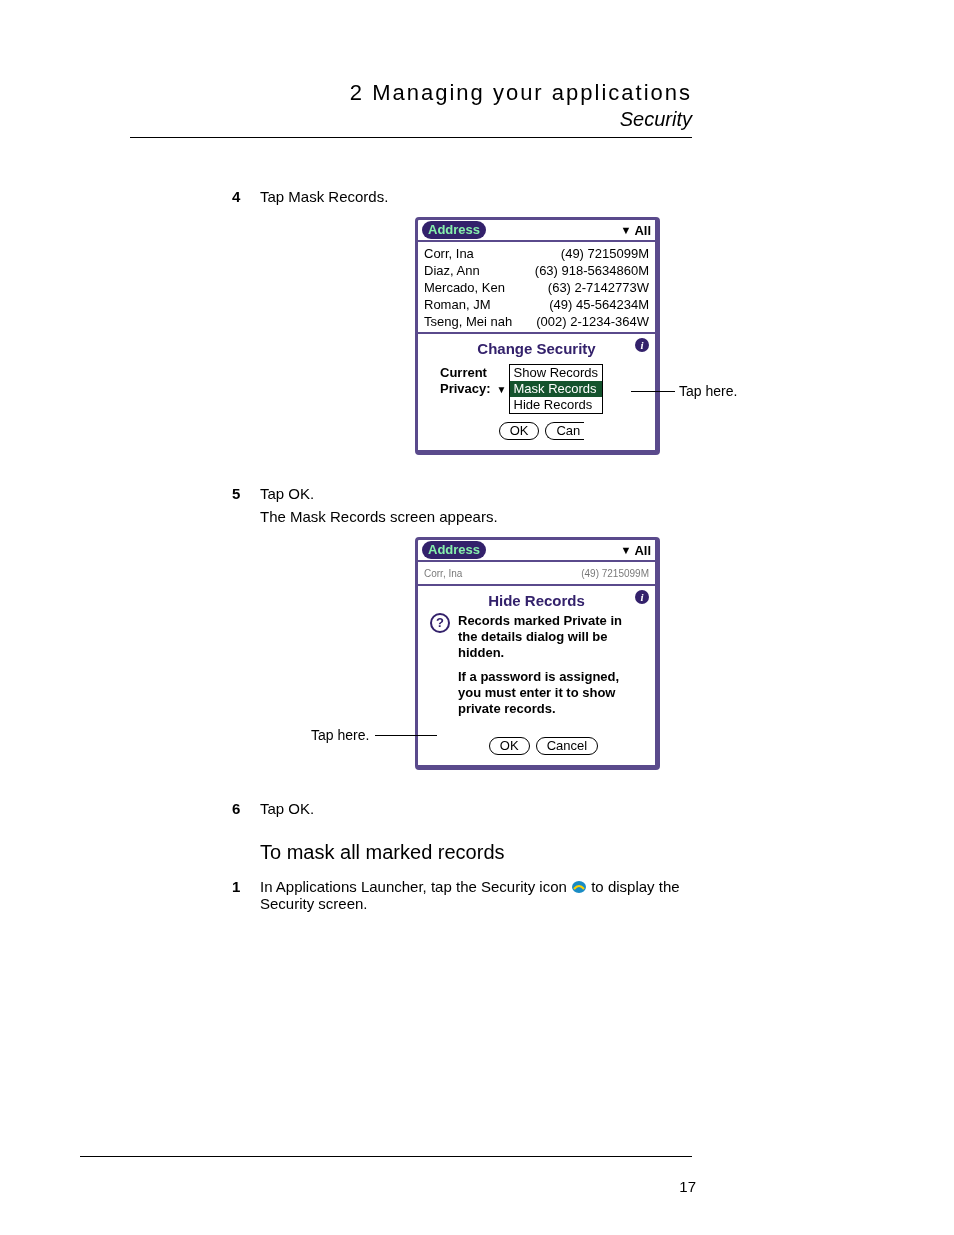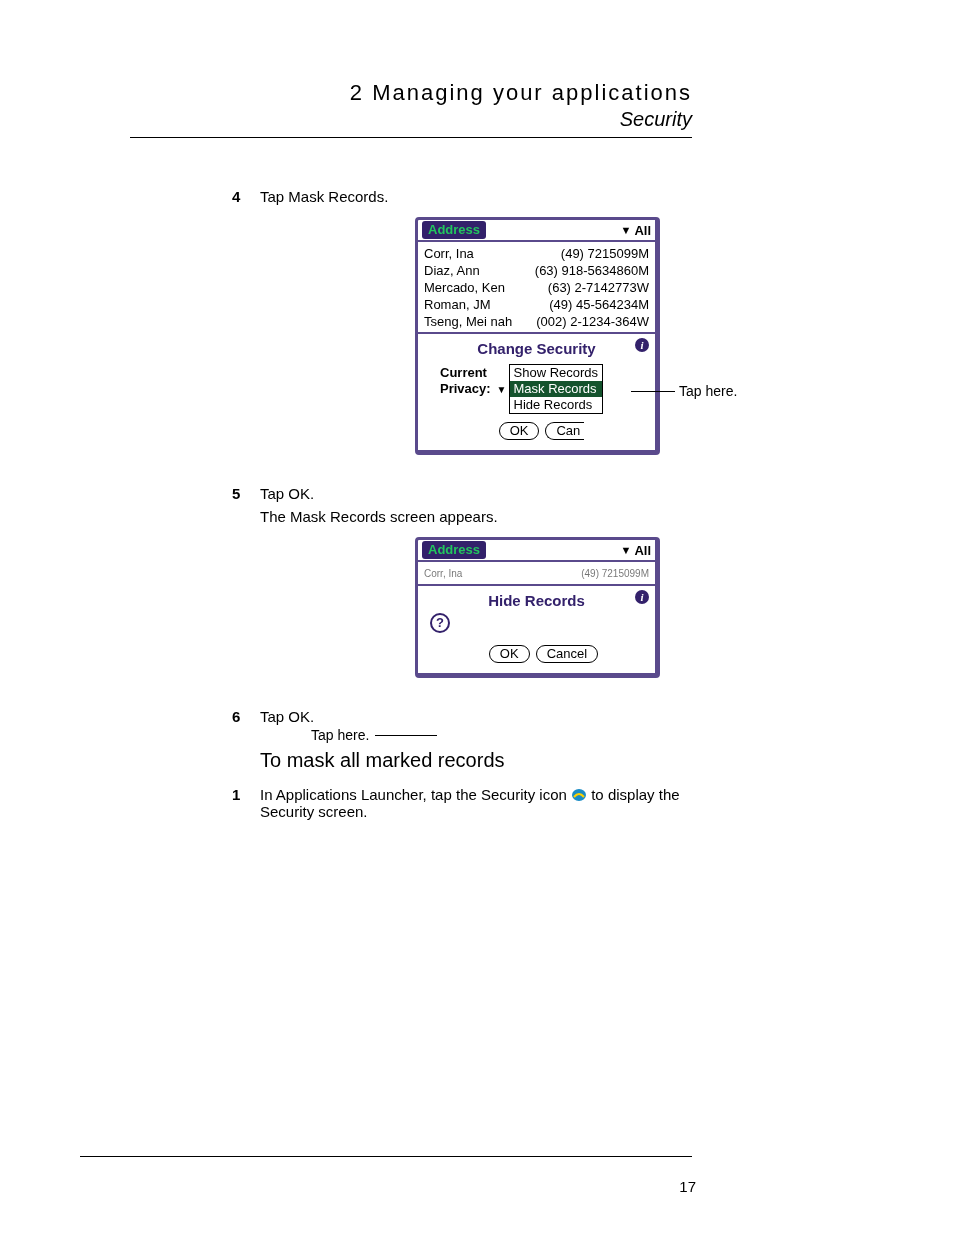--- a/index.html
+++ b/index.html
@@ -98,26 +98,26 @@
   .titlebar {
     height: 20px;
     display: flex;
     align-items: center;
     padding: 0 4px;
     border-bottom: 2px solid #5a4a8c;
     font-family: Arial, sans-serif;
   }
   .title-pill {
     background: #33216b;
-    color: #22c55e;
+    color: #86efac;
     font-weight: bold;
     font-size: 13px;
     padding: 0 6px;
     line-height: 18px;
-    border-radius: 3px;
+    border-radius: 9px;
   }
   .cat {
     margin-left: auto;
     font-size: 13px;
     font-weight: bold;
     display: flex;
     align-items: center;
   }
   .cat .arrow { margin-right: 3px; font-size: 11px; }
   .records {
@@ -342,20 +342,24 @@
           <div class="rec">
               <span>Corr, Ina</span>
               <span class="phone">(49) 7215099M</span>
             </div>
         </div>
         <div class="dlg">
           <div class="info-icon">i</div>
           <div class="dlg-title">Hide Records</div>
           <div class="msg">
             <div class="help-icon">?</div>
+            <div class="txt">
+              <p>Records marked Private in the details dialog will be hidden.</p>
+              <p>If a password is assigned, you must enter it to show private records.</p>
+            </div>
           </div>
           <div class="btn-row" style="padding-left:18px;">
             <span class="palm-btn">OK</span>
             <span class="palm-btn">Cancel</span>
           </div>
         </div>
       </div>
       <div class="callout-line-h" style="left:-40px; top:198px; width:62px;"></div>
       <div class="callout" style="left:-104px; top:190px;">Tap here.</div>
     </div>

